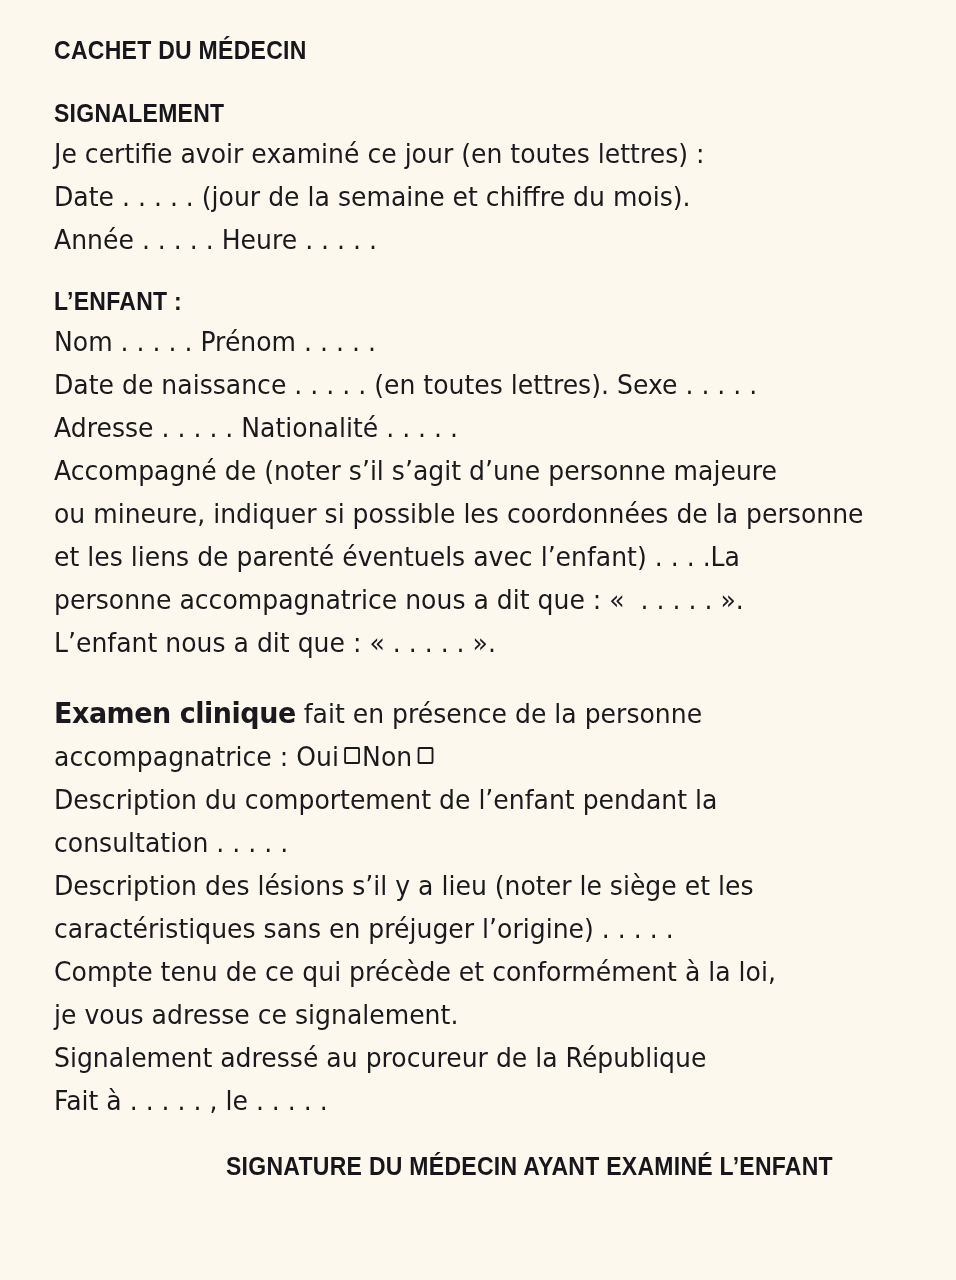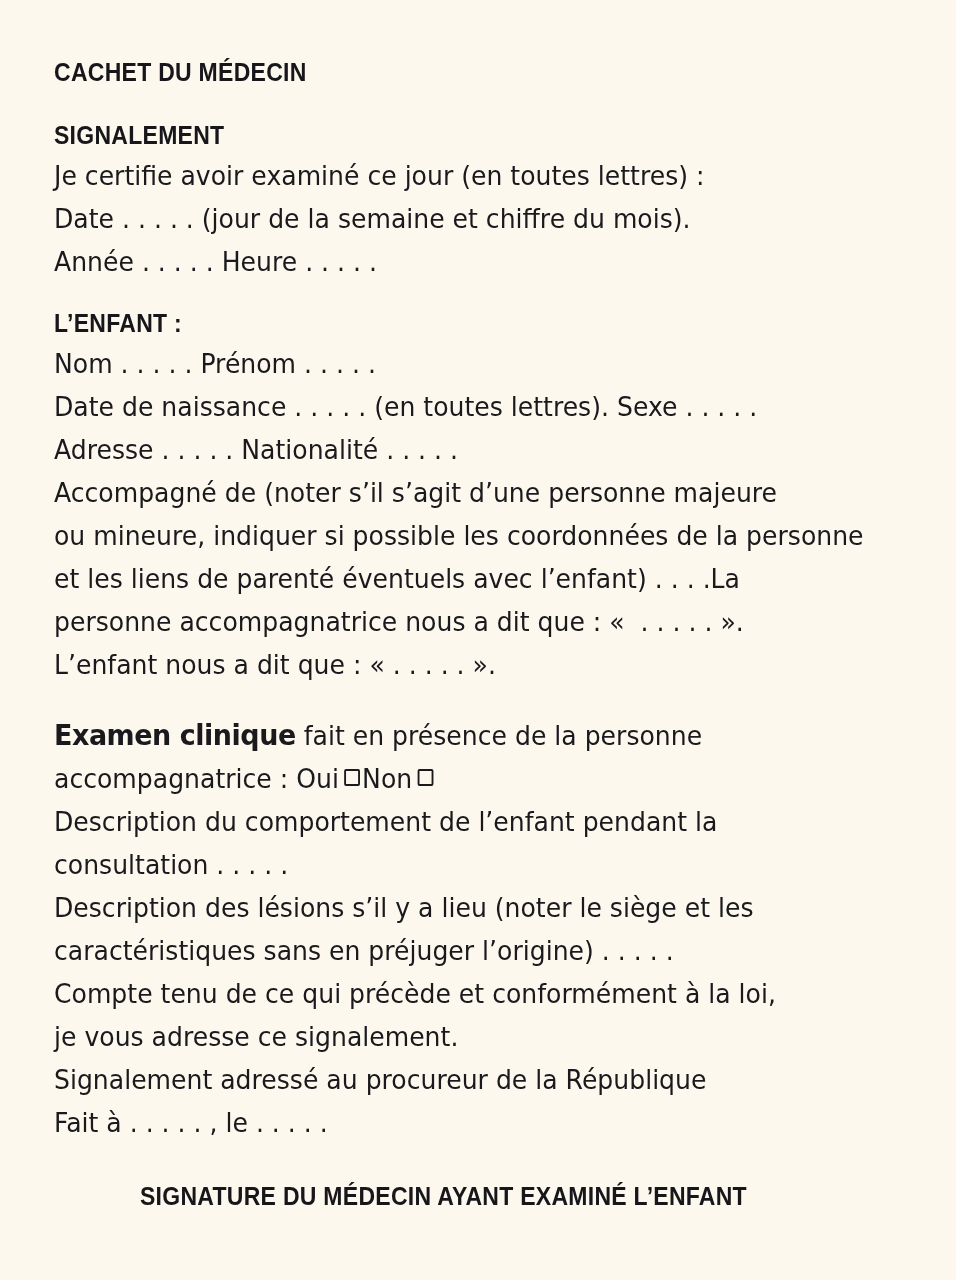--- a/index.html
+++ b/index.html
@@ -12,21 +12,21 @@
     background: #fdf8ed;
     font-family: "DejaVu Sans", sans-serif;
     overflow: hidden;
   }
   .page {
     position: relative;
     width: 956px;
     height: 1280px;
     background: #fdf8ed;
     box-sizing: border-box;
-    padding: 58px 60px 20px 54px;
+    padding: 36px 60px 20px 54px;
   }
   
   .head {
     font-family: "Liberation Sans", sans-serif;
     font-weight: bold;
     font-size: 25px;
     letter-spacing: 0.3px;
     color: #17161a;
     transform: scaleX(0.92);
     transform-origin: left center;
@@ -66,22 +66,22 @@
     display: inline-block;
     width: 17px;
     height: 17px;
     border: 2.5px solid #1a1a1e;
     border-radius: 2px;
     vertical-align: 2px;
     margin: 0 2px 0 6px;
     box-sizing: border-box;
   }
   .signature-line {
-    margin-top: 38px;
-    text-align: center;
+    margin-top: 30px;
+    text-align: right;
     padding-right: 10px;
   }
   .signature-line .head {
     display: inline-block;
   }
 </style>
 </head>
 <body>
 
 <div class="page">

